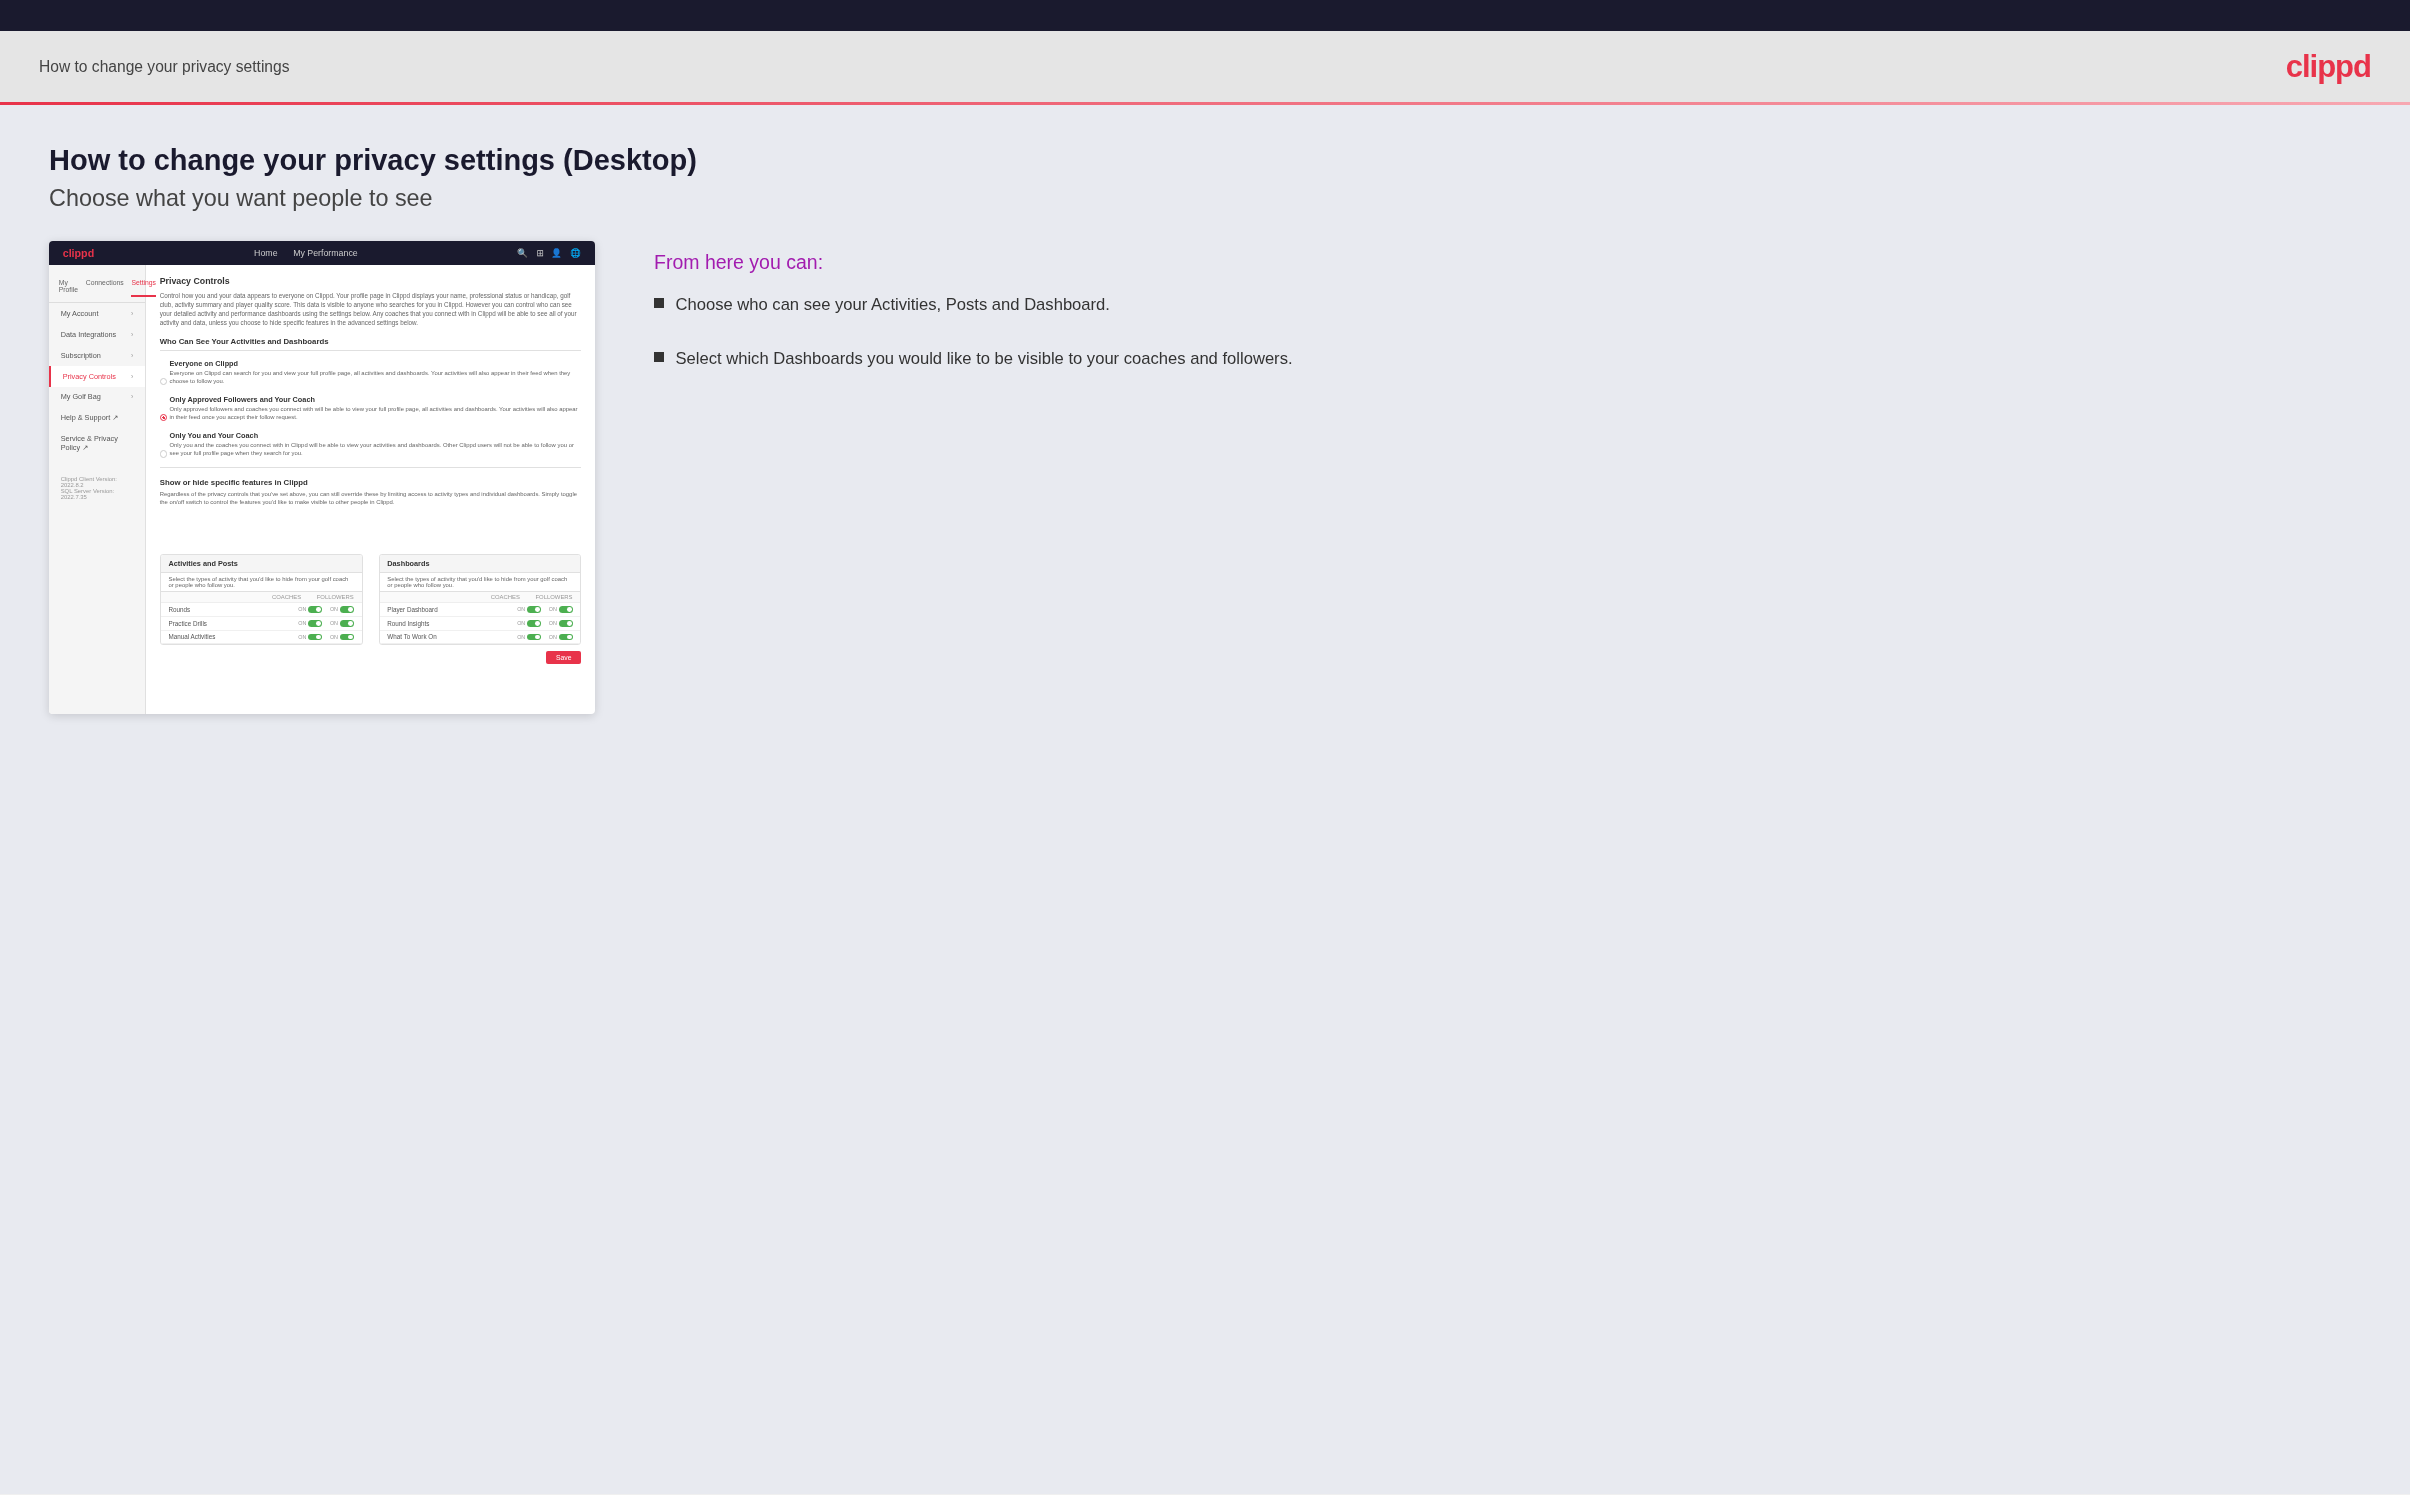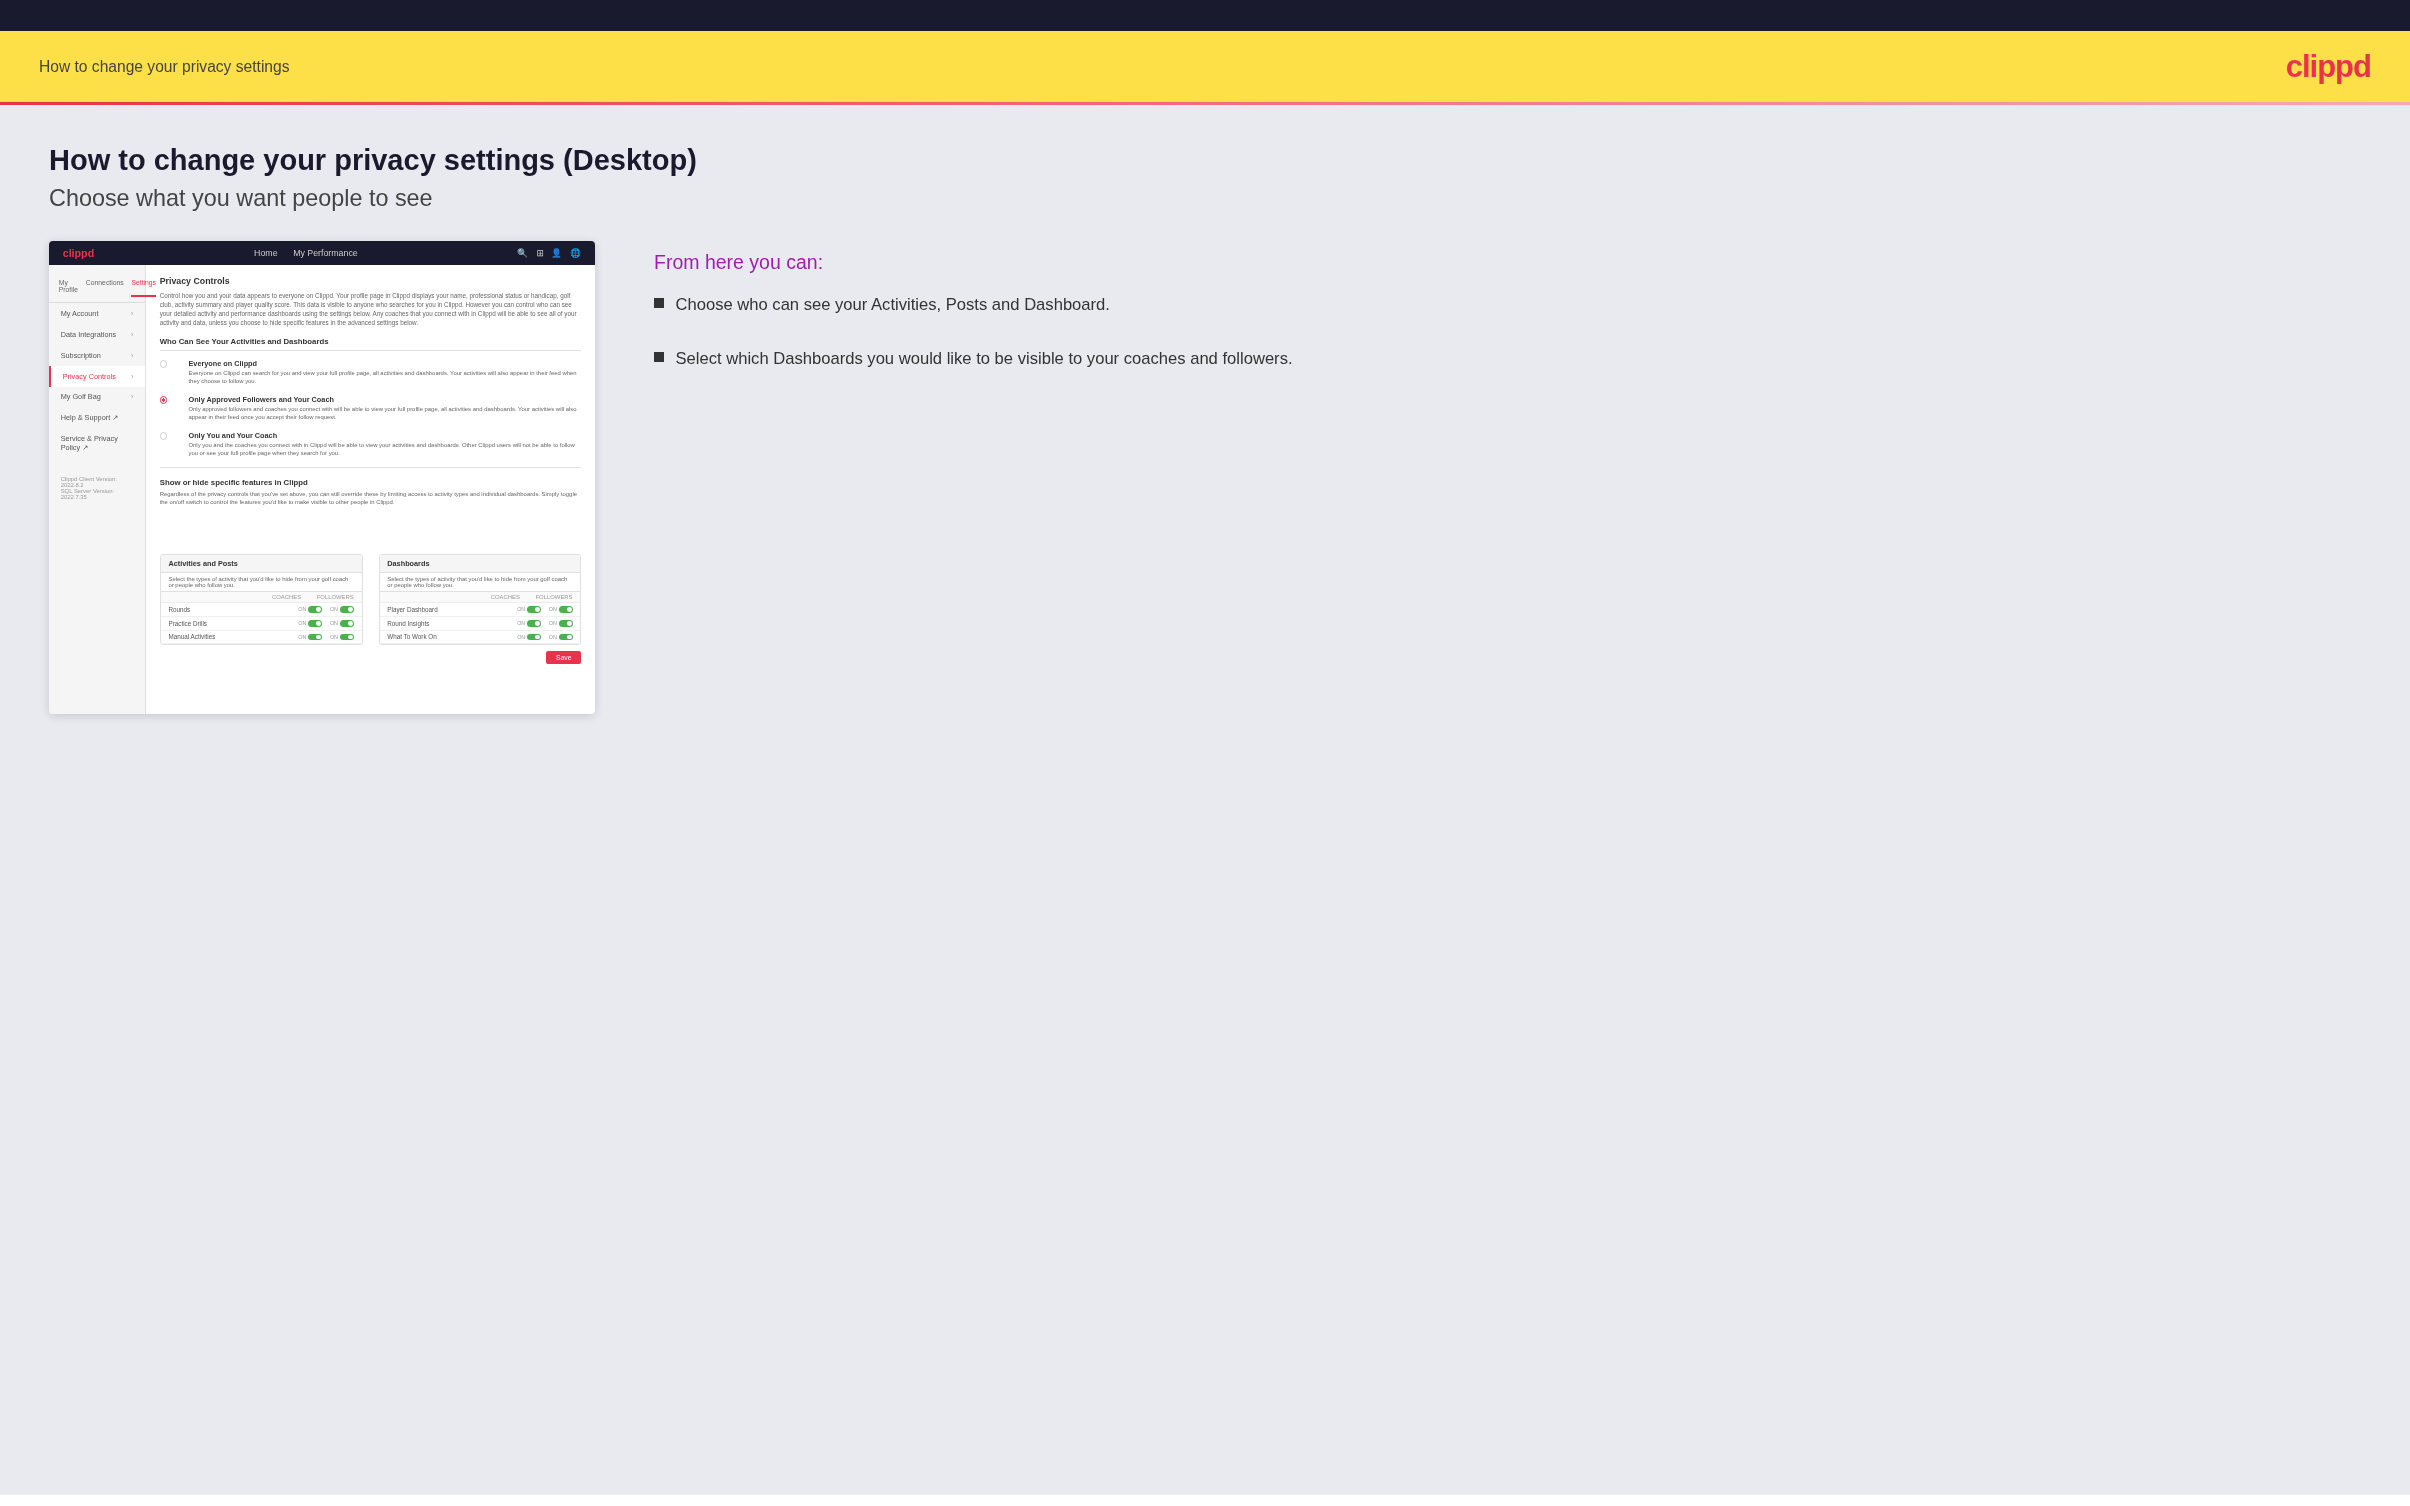--- a/index.html
+++ b/index.html
@@ -9,21 +9,21 @@
       background: #1a1a2e;
       height: 31px;
       width: 100%;
     }
 
     .header {
       display: flex;
       align-items: center;
       justify-content: space-between;
       padding: 17.6px 39px;
-      background: #fde047;
+      background: #e5e5e5;
     }
 
     .header-title {
       font-size: 15.6px;
       color: #444;
     }
 
     .logo {
       font-size: 31px;
       font-weight: bold;
@@ -182,22 +182,22 @@
       font-size: 7.8px;
       font-weight: bold;
       color: #333;
       margin-bottom: 7.8px;
       padding-bottom: 3.9px;
       border-bottom: 1px solid #e0e0e0;
     }
 
     .mock-radio-option {
       display: flex;
-      align-items: flex-start;
-      gap: 21px;
+      align-items: flex-end;
+      gap: 2px;
       margin-bottom: 9.8px;
     }
 
     .mock-radio {
       width: 7.8px;
       height: 7.8px;
       border-radius: 50%;
       border: 1.5px solid #ccc;
       margin-top: 1px;
       flex-shrink: 0;

